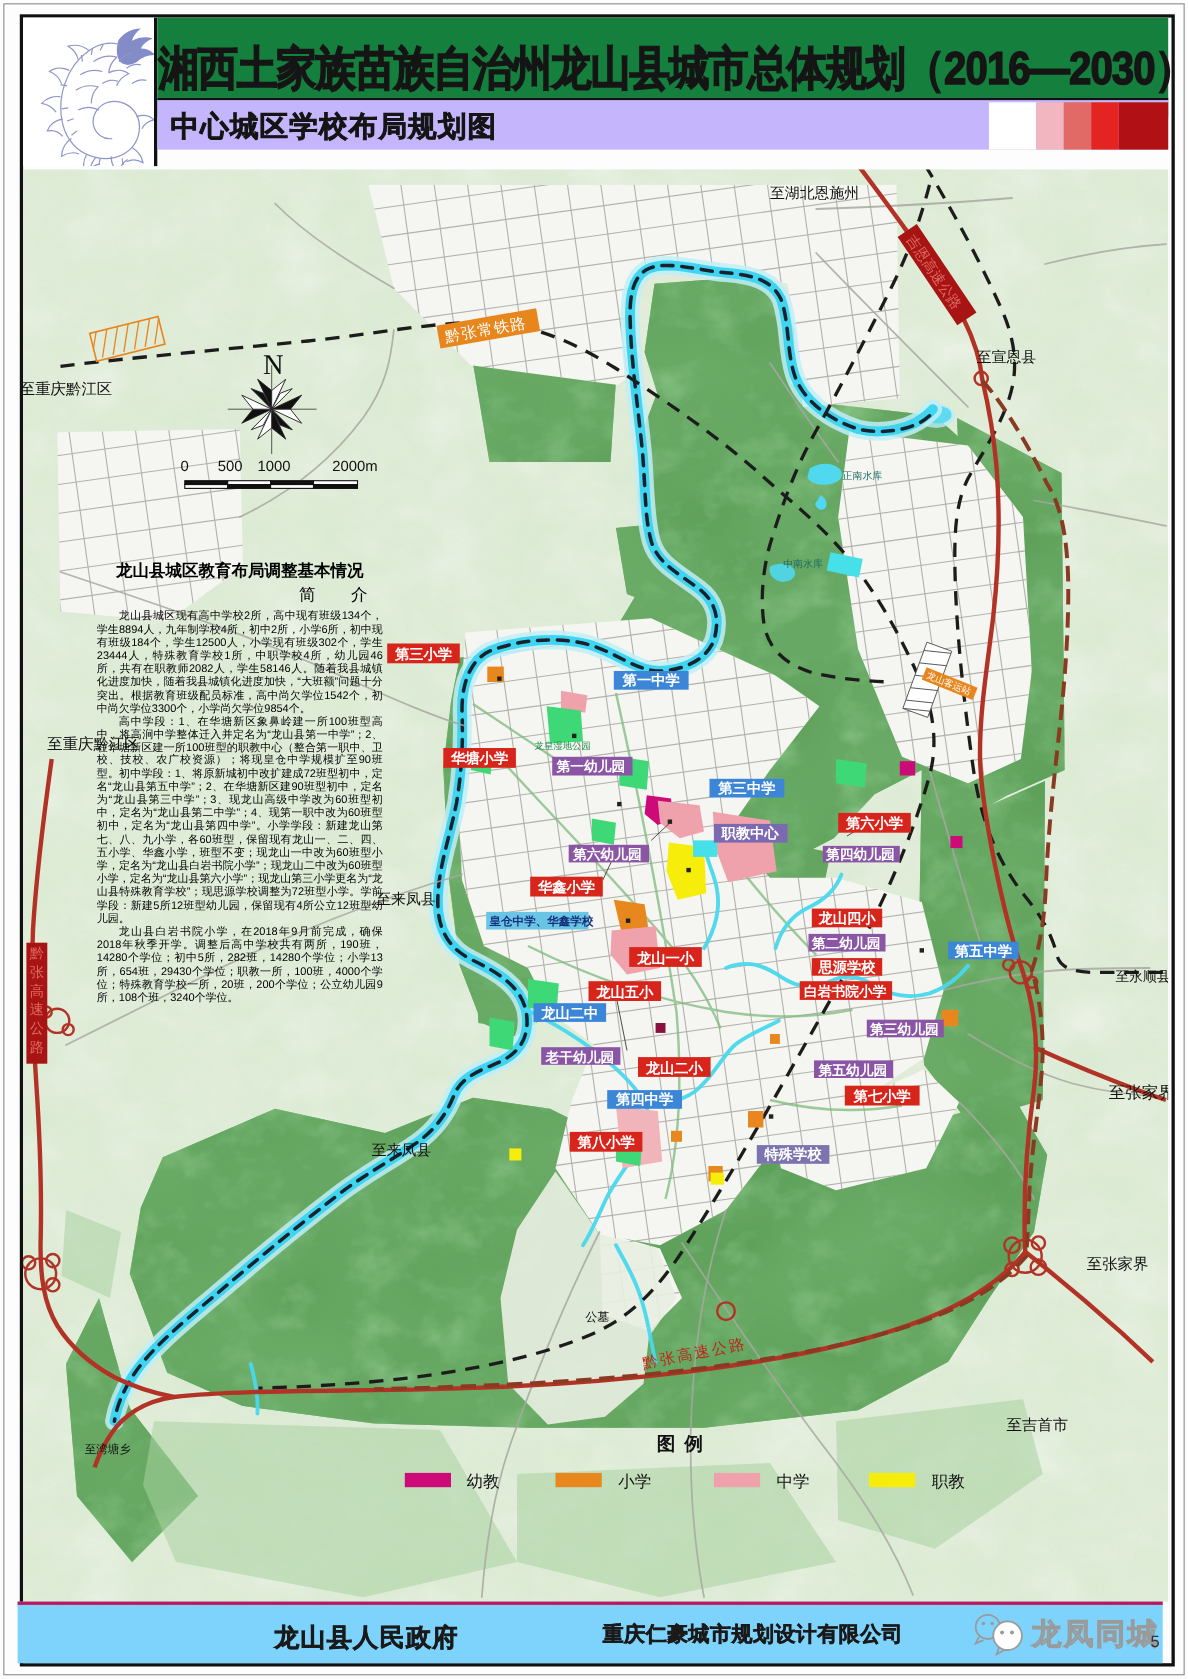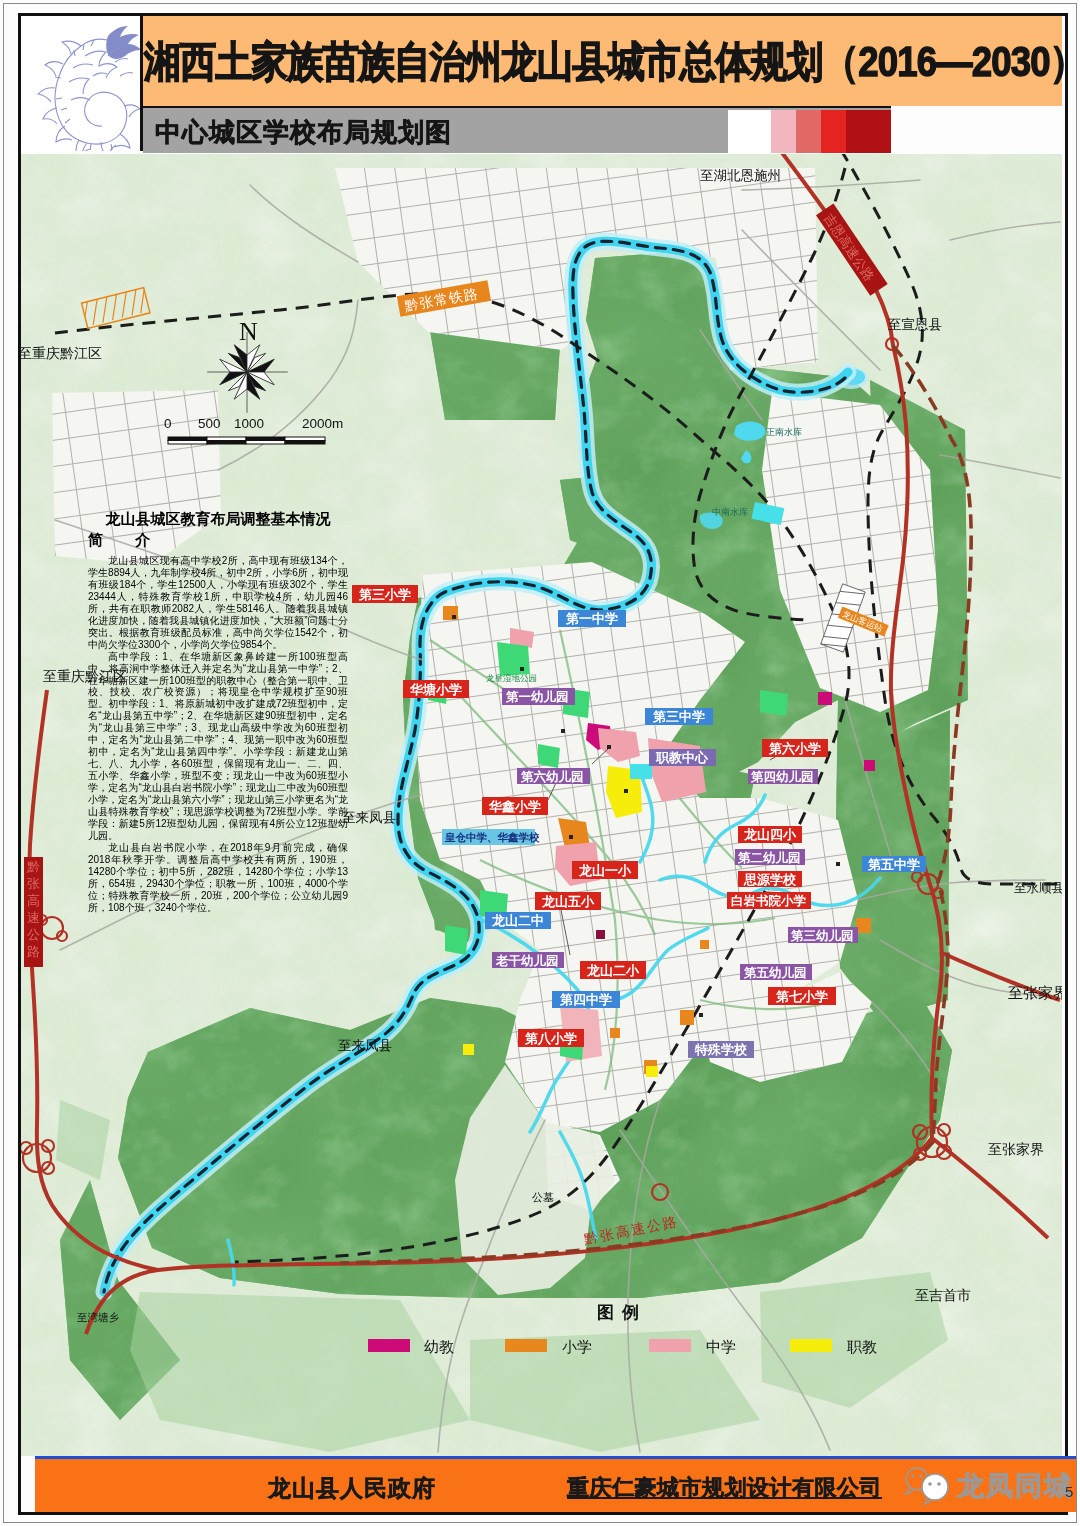--- a/index.html
+++ b/index.html
@@ -1,27 +1,27 @@
 <!DOCTYPE html>
 <html><head>
 <meta charset="utf-8">
 <style>
 html,body{margin:0;padding:0;}
 body{width:1080px;height:1526px;position:relative;background:#fdfdfd;font-family:"Liberation Sans",sans-serif;overflow:hidden;}
 #outer{position:absolute;left:3px;top:3px;width:1072px;height:1518px;border:1.5px solid #8a8a8a;}
 #frame{position:absolute;left:18px;top:13px;width:1044px;height:1496px;border:3px solid #111;}
 #dragoncell{position:absolute;left:21px;top:16px;width:119px;height:135px;border-right:3px solid #111;background:#fff;}
-#titlerow{position:absolute;left:143px;top:16px;width:919px;height:90px;background:#fdba74;}
+#titlerow{position:absolute;left:143px;top:16px;width:919px;height:90px;background:#15803d;}
 #titletext{position:absolute;left:1px;top:18px;font-size:42px;font-weight:bold;color:#151515;white-space:nowrap;transform:scaleX(0.871);transform-origin:left center;letter-spacing:-1px;-webkit-text-stroke:1.4px #151515;}
-#subrow{position:absolute;left:143px;top:106px;width:748px;height:45px;border-top:2.5px solid #111;background:#a3a3a3;}
+#subrow{position:absolute;left:143px;top:89px;width:919px;height:45px;border-top:2.5px solid #111;background:#c4b5fd;}
 #subtext{position:absolute;left:12px;top:7px;font-size:26px;font-weight:bold;color:#151515;letter-spacing:1px;-webkit-text-stroke:0.6px #151515;}
 #grad{position:absolute;right:0;top:2px;height:43px;width:163px;display:flex;}
 #grad div{height:100%;}
 #map{position:absolute;left:21px;top:154px;width:1041px;height:1302px;}
-#footer{position:absolute;left:35px;top:1456px;width:1041px;height:53px;border-top:3px solid #1d4ed8;background:#f97316;}
+#footer{position:absolute;left:16px;top:1456px;width:1041px;height:53px;border-top:3px solid #be185d;background:#7dd3fc;}
 .ftxt{position:absolute;top:14px;font-size:23px;font-weight:bold;color:#1a1a1a;letter-spacing:1px;-webkit-text-stroke:0.5px #1a1a1a;}
 #wm{position:absolute;left:860px;top:2px;width:180px;height:48px;}
 </style>
 </head>
 <body>
 <div id="outer"></div>
 <div id="frame"></div>
 <div id="dragoncell">
 <svg width="119" height="135" viewBox="0 0 119 135">
 <g fill="none" stroke="#8890c8" stroke-width="1.1" opacity="0.95">
@@ -462,30 +462,30 @@
             <text x="695" y="1054">特殊学校</text>
 </g>
 <rect x="442" y="829" width="93" height="16" fill="#6ac4e4"></rect>
           <text x="445" y="841" font-size="10.5" fill="#15317e">皇仓中学、华鑫学校</text>
 </g>
 </g>
 </svg>
 </div>
 <div id="intro" style="position:absolute;left:88px;top:510px;width:260px;color:#000000;">
 <div style="font-size:15px;font-weight:bold;text-align:center;letter-spacing:0px;">龙山县城区教育布局调整基本情况</div>
-<div style="font-size:15px;font-weight:bold;text-align:left;letter-spacing:14px;margin-top:2px;">简 介</div>
+<div style="font-size:15px;font-weight:normal;text-align:right;letter-spacing:14px;margin-top:2px;">简 介</div>
 <div id="ip" style="margin-top:5px;font-size:10px;line-height:11.95px;text-align:justify;">
 <p style="margin:0;text-indent:2em;">龙山县城区现有高中学校2所，高中现有班级134个，学生8894人，九年制学校4所，初中2所，小学6所，初中现有班级184个，学生12500人，小学现有班级302个，学生23444人，特殊教育学校1所，中职学校4所，幼儿园46所，共有在职教师2082人，学生58146人。随着我县城镇化进度加快，随着我县城镇化进度加快，“大班额”问题十分突出。根据教育班级配员标准，高中尚欠学位1542个，初中尚欠学位3300个，小学尚欠学位9854个。</p>
 <p style="margin:0;text-indent:2em;">高中学段：1、在华塘新区象鼻岭建一所100班型高中，将高涧中学整体迁入并定名为“龙山县第一中学”；2、在华塘新区建一所100班型的职教中心（整合第一职中、卫校、技校、农广校资源）；将现皇仓中学规模扩至90班型。初中学段：1、将原新城初中改扩建成72班型初中，定名“龙山县第五中学”；2、在华塘新区建90班型初中，定名为“龙山县第三中学”；3、现龙山高级中学改为60班型初中，定名为“龙山县第二中学”；4、现第一职中改为60班型初中，定名为“龙山县第四中学”。小学学段：新建龙山第七、八、九小学，各60班型，保留现有龙山一、二、四、五小学、华鑫小学，班型不变；现龙山一中改为60班型小学，定名为“龙山县白岩书院小学”；现龙山二中改为60班型小学，定名为“龙山县第六小学”；现龙山第三小学更名为“龙山县特殊教育学校”；现思源学校调整为72班型小学。学前学段：新建5所12班型幼儿园，保留现有4所公立12班型幼儿园。</p>
 <p style="margin:0;text-indent:2em;">龙山县白岩书院小学，在2018年9月前完成，确保2018年秋季开学。调整后高中学校共有两所，190班，14280个学位；初中5所，282班，14280个学位；小学13所，654班，29430个学位；职教一所，100班，4000个学位；特殊教育学校一所，20班，200个学位；公立幼儿园9所，108个班，3240个学位。</p>
 </div>
 </div>
 <div id="footer">
 <div class="ftxt" style="left:233px;">龙山县人民政府</div>
-<div class="ftxt" style="left:532px;font-size:22px;letter-spacing:0.5px;text-decoration:underline;">重庆仁豪城市规划设计有限公司</div>
+<div class="ftxt" style="left:532px;font-size:19px;letter-spacing:0.5px;">重庆仁豪城市规划设计有限公司</div>
 <svg id="wm" viewBox="0 0 180 48">
 <g fill="none" stroke="#9a9a9a" stroke-width="1.6">
 <circle cx="22" cy="18" r="11"></circle>
 <circle cx="40" cy="26" r="13" fill="#fff"></circle>
 <circle cx="18" cy="15" r="1.6" fill="#9a9a9a" stroke="none"></circle>
         <circle cx="26" cy="15" r="1.6" fill="#9a9a9a" stroke="none"></circle>
 <circle cx="35" cy="23" r="1.8" fill="#9a9a9a" stroke="none"></circle>
         <circle cx="44" cy="23" r="1.8" fill="#9a9a9a" stroke="none"></circle>
 <path d="M14,27 l-3,6 l7,-3"></path>
 <path d="M32,37 l-2,6 l7,-4"></path>

